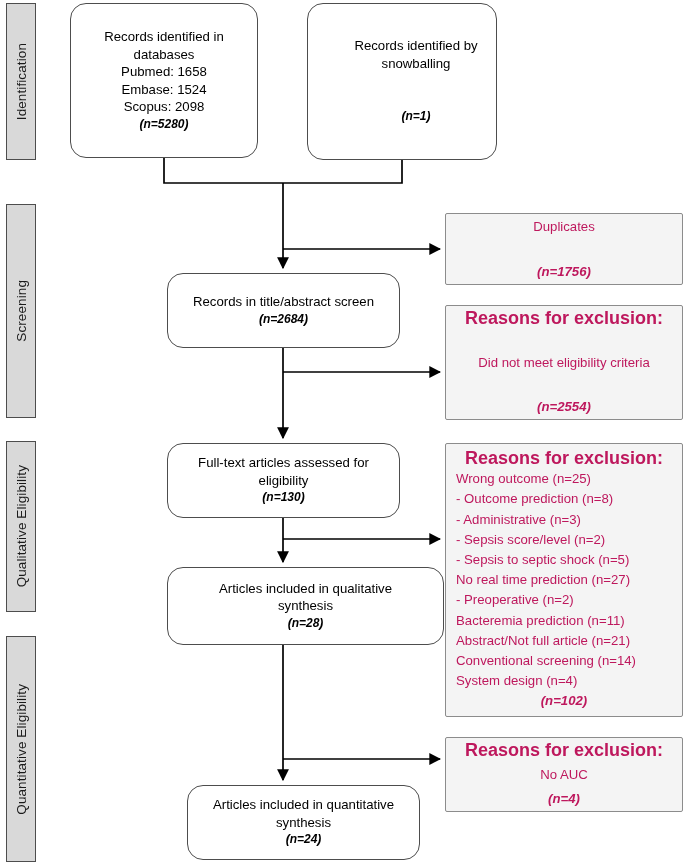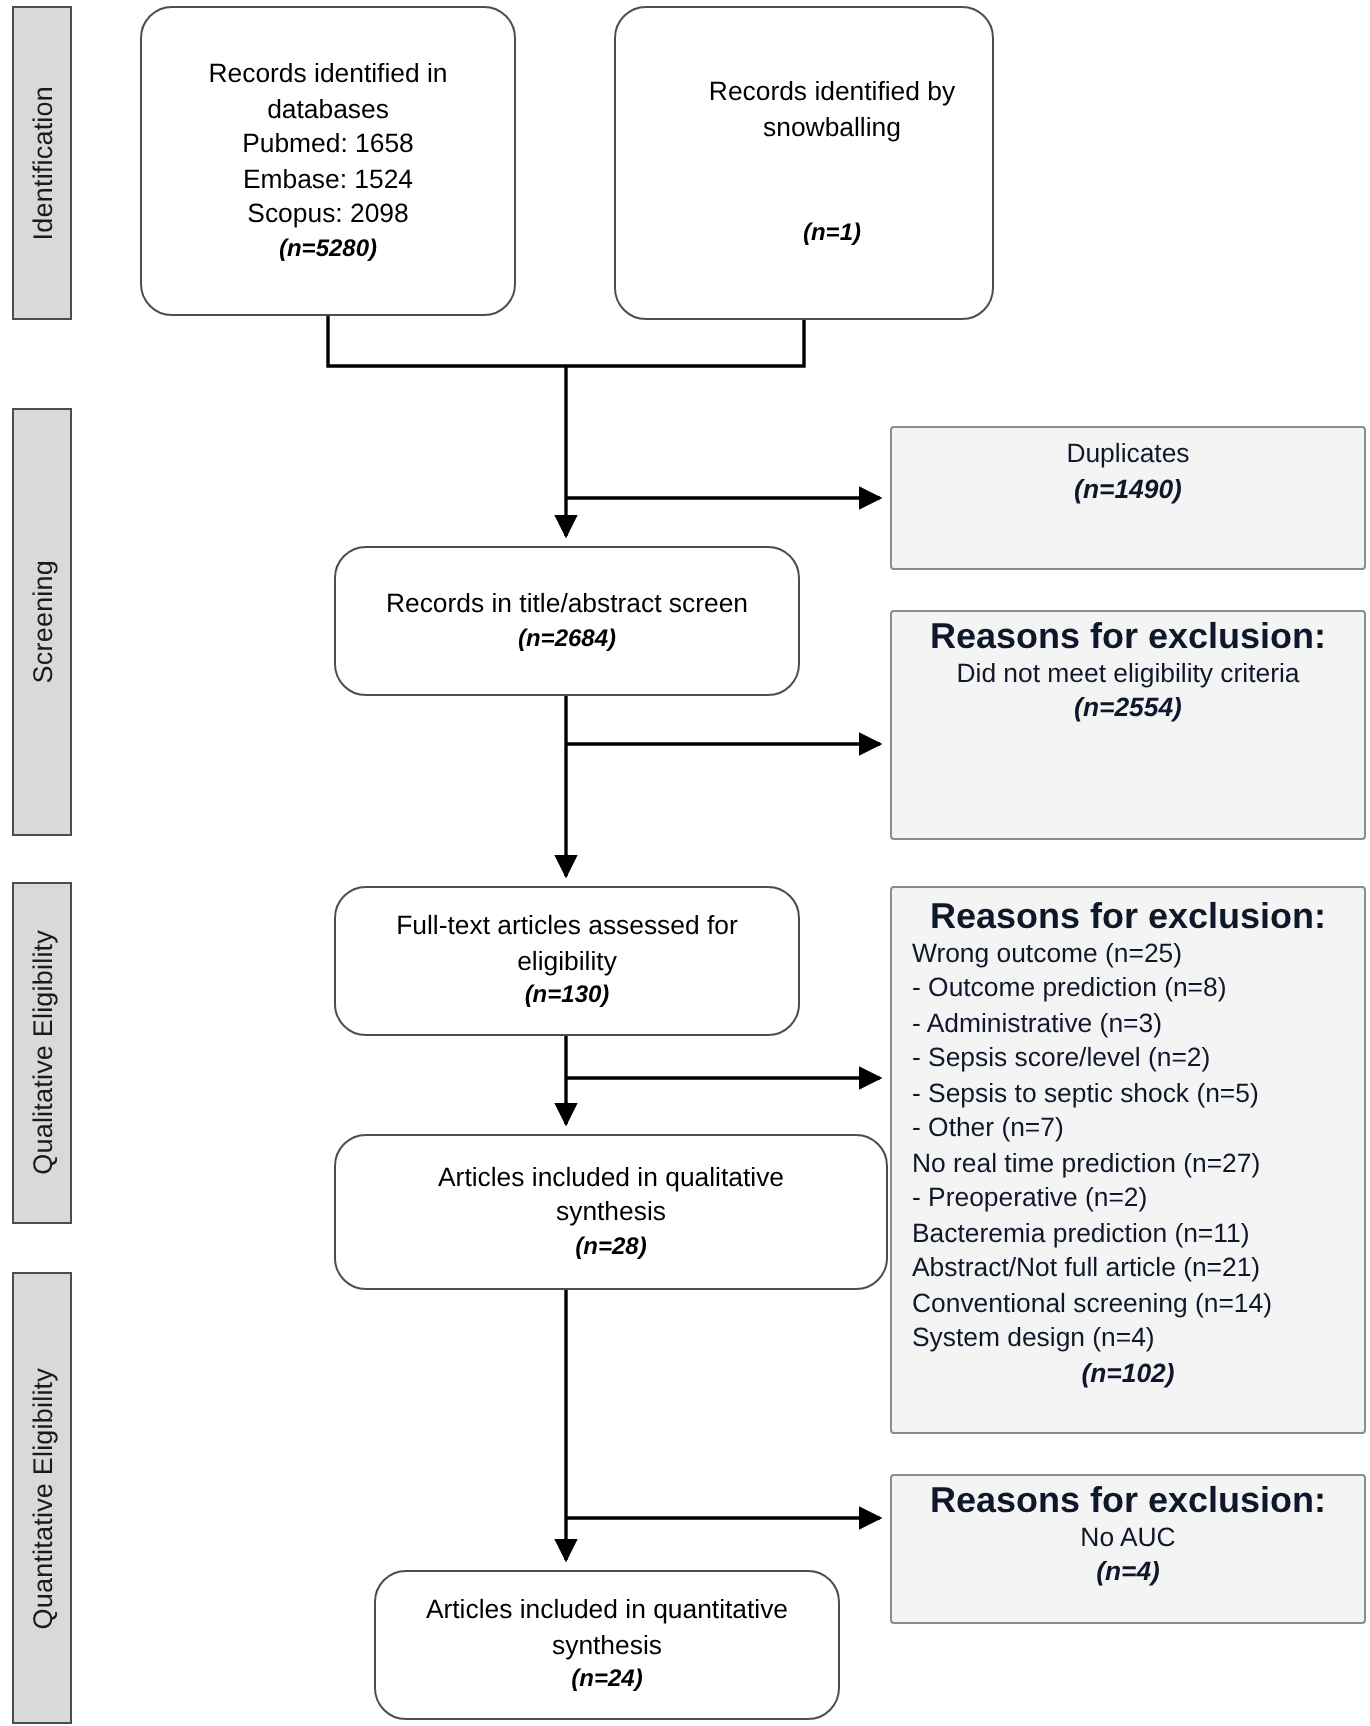--- a/index.html
+++ b/index.html
@@ -75,24 +75,24 @@
   
   .excl {
     position: absolute;
     box-sizing: border-box;
     background: #f4f4f4;
     border: 1.6px solid #8c8c8c;
     border-radius: 2px;
     display: flex;
     flex-direction: column;
     align-items: center;
-    justify-content: flex-start;
+    justify-content: space-between;
     text-align: center;
     padding: 4px 6px;
-    color: #0f172a;
+    color: #be185d;
   }
   .excl.list-box {
     align-items: stretch;
     padding: 6px 10px;
   }
   .excl .heading {
     font-size: 18px;
     line-height: 17.5px;
     font-weight: bold;
     text-align: center;
@@ -189,37 +189,36 @@
   </div>
 
   <div class="node" style="left:167px; top:785px; width:233px; height:75px;margin-left:20px;">
     <div class="line">Articles included in quantitative</div>
     <div class="line">synthesis</div>
     <div class="count">(n=24)</div>
   </div>
 
   <div class="excl" style="left:445px; top:213px; width:238px; height:72px;">
     <div class="line">Duplicates</div>
-    <div class="count">(n=1490)</div>
+    <div class="count">(n=1756)</div>
   </div>
 
   <div class="excl" style="left:445px; top:305px; width:238px; height:115px;">
     <div class="heading">Reasons for exclusion:</div>
     <div class="line">Did not meet eligibility criteria</div>
     <div class="count">(n=2554)</div>
   </div>
 
   <div class="excl list-box" style="left:445px; top:443px; width:238px; height:274px;">
     <div class="heading">Reasons for exclusion:</div>
     <div class="line">Wrong outcome (n=25)</div>
     <div class="line">- Outcome prediction (n=8)</div>
     <div class="line">- Administrative (n=3)</div>
     <div class="line">- Sepsis score/level (n=2)</div>
     <div class="line">- Sepsis to septic shock (n=5)</div>
-    <div class="line">- Other (n=7)</div>
     <div class="line">No real time prediction (n=27)</div>
     <div class="line">- Preoperative (n=2)</div>
     <div class="line">Bacteremia prediction (n=11)</div>
     <div class="line">Abstract/Not full article (n=21)</div>
     <div class="line">Conventional screening (n=14)</div>
     <div class="line">System design (n=4)</div>
     <div class="count">(n=102)</div>
   </div>
 
   <div class="excl" style="left:445px; top:737px; width:238px; height:75px;">

